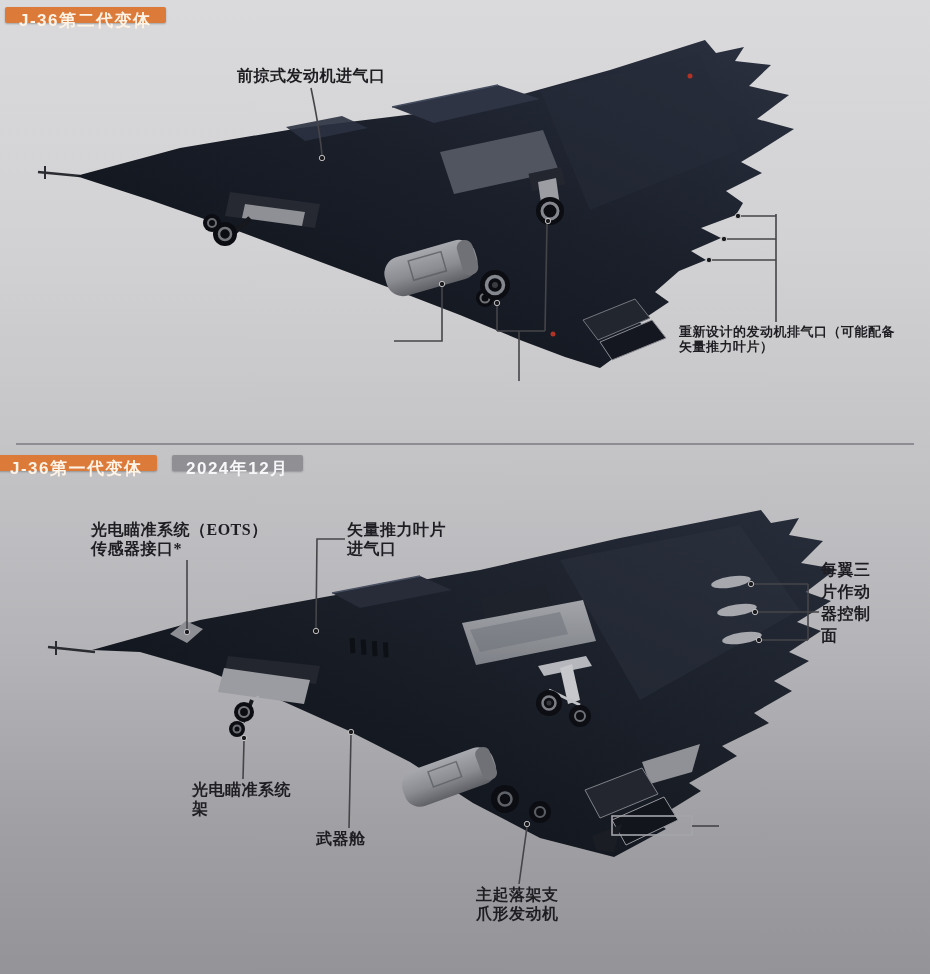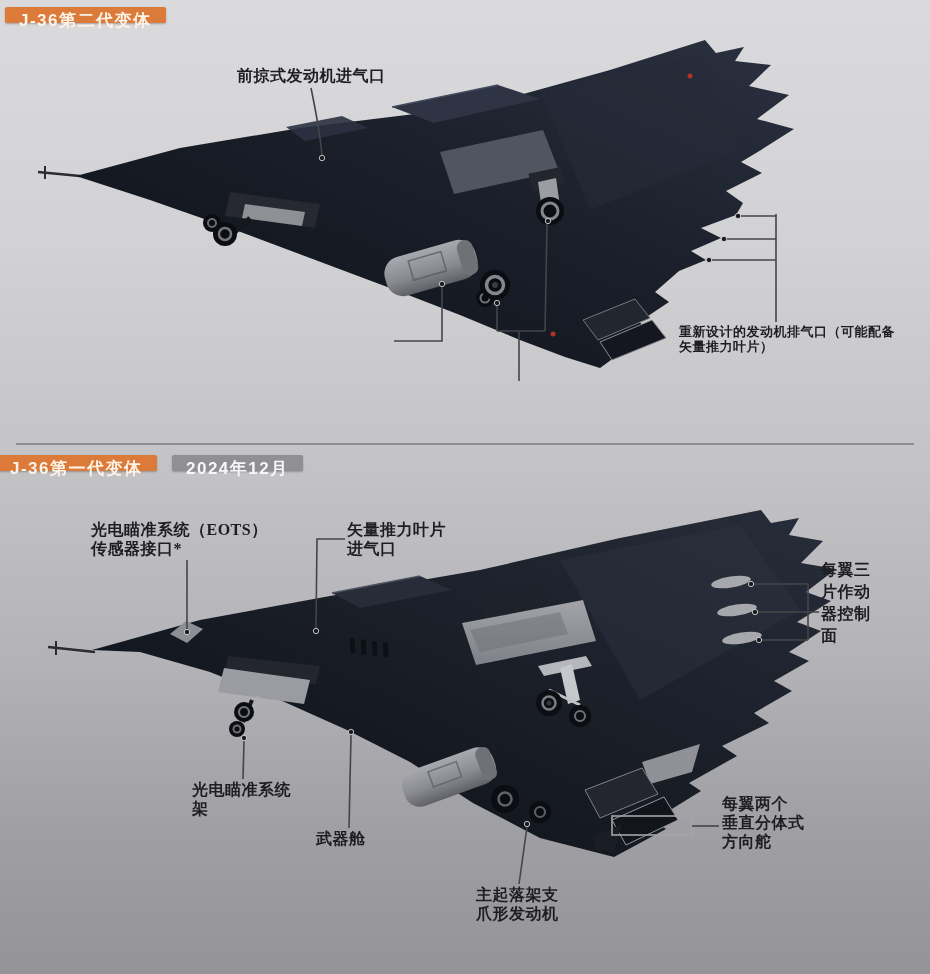--- a/index.html
+++ b/index.html
@@ -239,17 +239,14 @@
 进气口</div>
   <div class="label tall" style="left:821px;top:559px">每翼三
 片作动
 器控制
 面</div>
   <div class="label" style="left:192px;top:780px">光电瞄准系统
 架</div>
   <div class="label" style="left:316px;top:829px">武器舱</div>
   <div class="label" style="left:476px;top:885px">主起落架支
 爪形发动机</div>
-  <div class="label" style="left:722px;top:794px">每翼两个
-垂直分体式
-方向舵</div>
 
 </div>
 
 </body></html>

